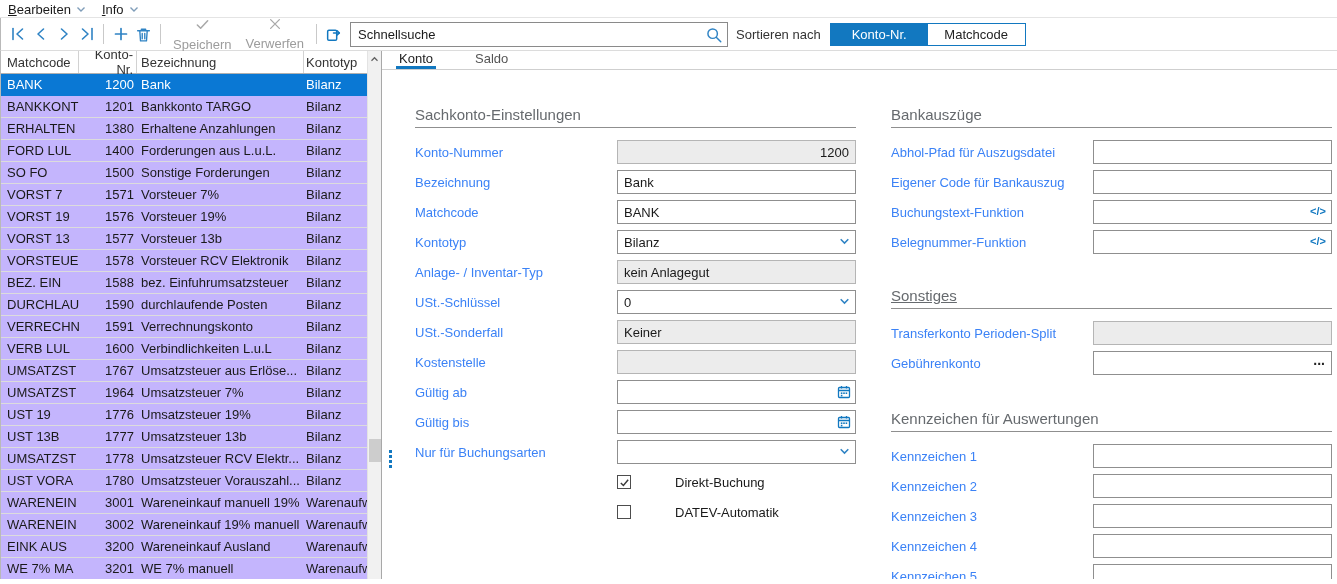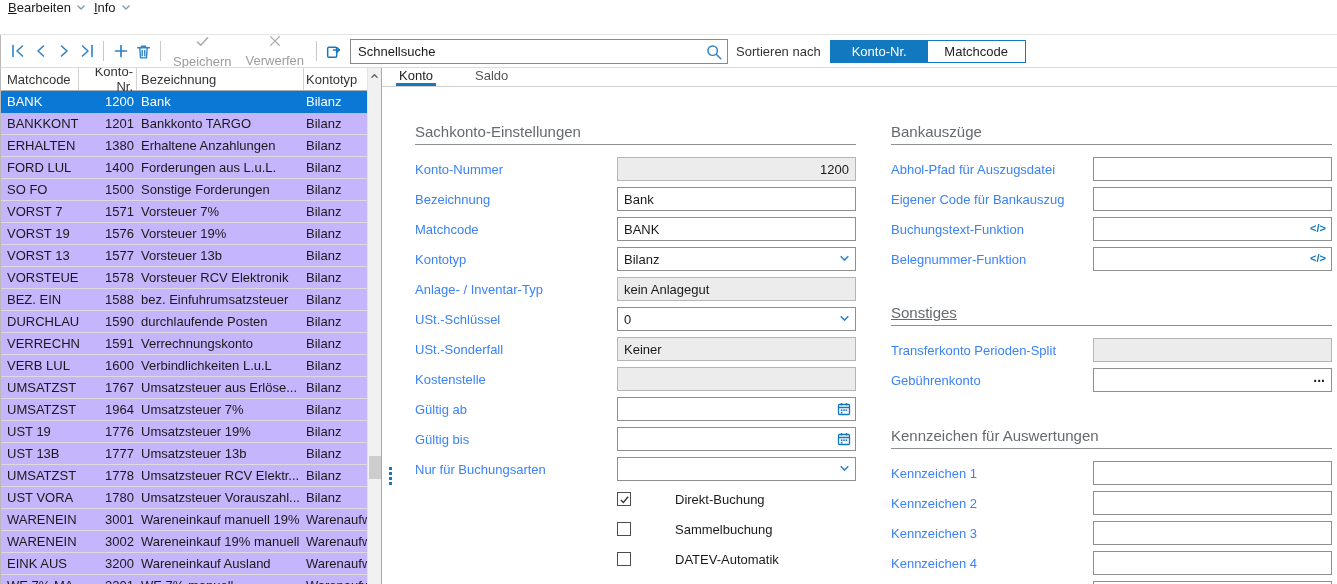--- a/index.html
+++ b/index.html
@@ -1,20 +1,20 @@
 <!DOCTYPE html>
 <html><head>
 <meta charset="utf-8">
 <style>
   * { margin:0; padding:0; box-sizing:border-box; }
   html,body { width:1337px; height:584px; overflow:hidden; background:#fff;
     font-family:"Liberation Sans", sans-serif; font-size:13px; color:#1a1a1a; }
 
   
-  .menubar { height:35px; display:flex; align-items:flex-start; gap:8px; padding-left:8px;
+  .menubar { height:18px; display:flex; align-items:flex-end; gap:16px; padding-left:8px;
     border-bottom:1px solid #e4e4e4; }
   .menu-item { display:flex; align-items:center; gap:5px; cursor:default; }
   .menu-label { display:inline-block; font-size:13px; color:#1a1a1a; }
   .menu-label::first-letter { text-decoration:underline; }
   .menu-item svg { margin-top:2px; }
 
   
   .toolbar { height:33px; display:flex; align-items:center; padding-left:5px;
     border-bottom:1px solid #dcdcdc; border-left:1px solid #b9b9b9; }
   .tb-icon { width:23px; height:24px; display:flex; align-items:center; justify-content:center; }
@@ -456,24 +456,20 @@
         <div class="cb-row checked">
           <span class="cb-box">
               <svg width="11" height="11" viewBox="0 0 12 12">
                 <path d="M2 6.5 4.8 9.2 10 3" fill="none" stroke="#3a3a3a" stroke-width="1.6"></path>
               </svg>
             </span>
           <span class="cb-label">Direkt-Buchung</span>
         </div>
         <div class="cb-row">
           <span class="cb-box"></span>
-          <span class="cb-label">Sammelbuchung</span>
-        </div>
-        <div class="cb-row">
-          <span class="cb-box"></span>
           <span class="cb-label">DATEV-Automatik</span>
         </div>
       </div>
 
       <div class="form-col">
         <h2 class="sec-title">Bankauszüge</h2>
 
         <div class="frow">
           <div class="flabel">Abhol-Pfad für Auszugsdatei</div>
           <div class="fctrl"><input value="" style=""></div>

